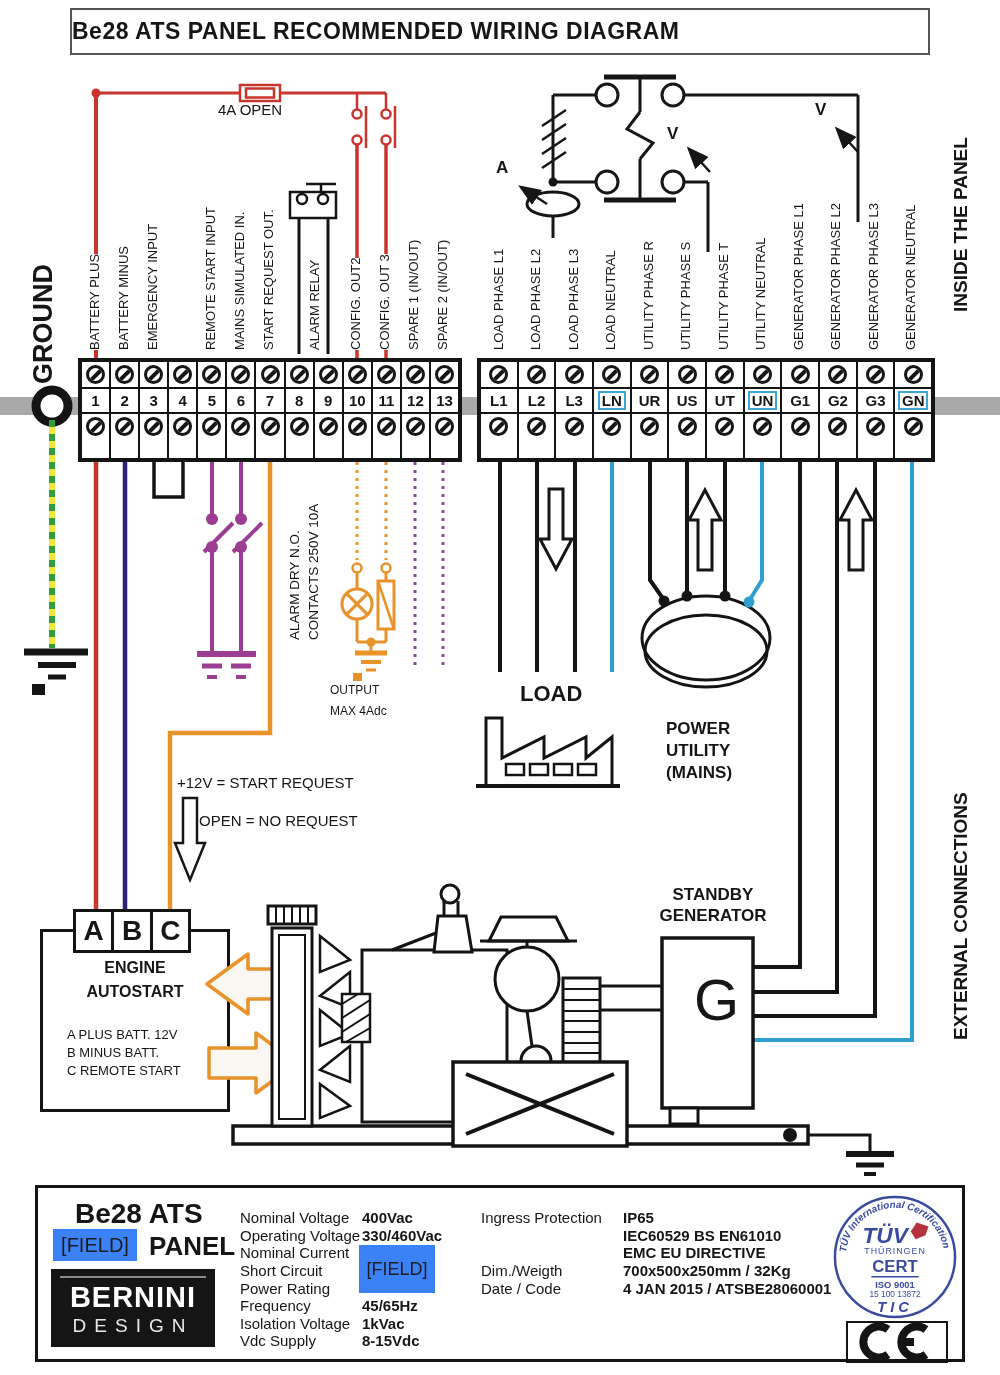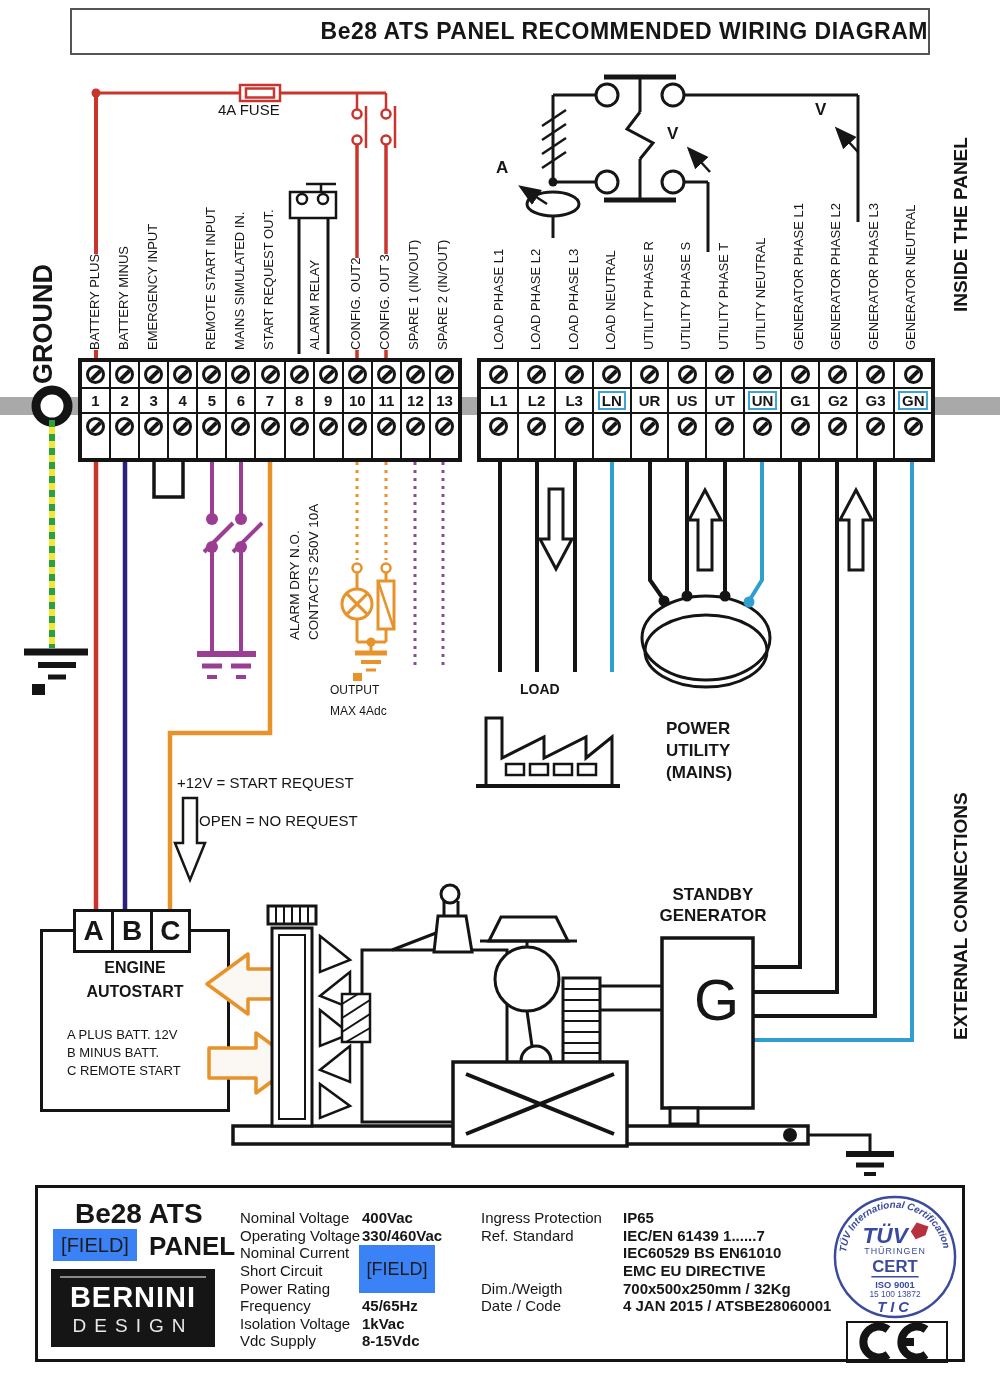--- a/index.html
+++ b/index.html
@@ -1,20 +1,20 @@
 <!DOCTYPE html>
 <html><head>
 <meta charset="utf-8">
 <style>
   html,body{margin:0;padding:0;background:#fff;}
   .stage{position:relative;width:1000px;height:1375px;background:#fff;overflow:hidden;
          font-family:"Liberation Sans","DejaVu Sans",sans-serif;color:#161616;}
   
   .title-box{position:absolute;left:70px;top:8px;width:860px;height:47px;border:2px solid #555;
-             display:flex;align-items:center;justify-content:flex-end;box-sizing:border-box;}
+             display:flex;align-items:center;justify-content:flex-start;box-sizing:border-box;}
   .title-box span{font-size:23px;font-weight:bold;letter-spacing:.5px;}
   
   .tblock{position:absolute;top:358px;height:104px;border:4px solid #141414;background:#fff;
           display:flex;box-sizing:border-box;z-index:3;}
   .tcell{flex:1;border-right:2.5px solid #141414;display:flex;flex-direction:column;align-items:center;box-sizing:border-box;}
   .tcell:last-child{border-right:none;}
   .screw{width:19px;height:19px;border:3px solid #161616;border-radius:50%;margin-top:3px;position:relative;box-sizing:border-box;overflow:hidden;}
   .screw::before{content:'';position:absolute;left:-2px;top:5px;width:18px;height:3.5px;background:#161616;transform:rotate(-45deg);}
   .tnum{height:27px;width:100%;border-top:2.5px solid #141414;border-bottom:2.5px solid #141414;margin-top:3px;
         display:flex;align-items:center;justify-content:center;font-size:15px;font-weight:bold;box-sizing:border-box;}
@@ -507,27 +507,27 @@
       <g fill="none">
         <circle cx="790" cy="1135" r="5.5" fill="#141414"></circle>
         <polyline points="808,1135 870,1135 870,1152"></polyline>
         <line x1="846" y1="1154" x2="894" y2="1154" stroke-width="6"></line>
         <line x1="856" y1="1165" x2="884" y2="1165" stroke-width="5"></line>
         <line x1="864" y1="1174" x2="876" y2="1174" stroke-width="4"></line>
       </g>
     </g>
   </svg>
 
-  <div class="txt" style="left:218px;top:101px;">4A FUSE</div>
+  <div class="txt" style="left:218px;top:101px;">4A OPEN</div>
   <div class="txt b" style="left:496px;top:158px;font-size:17px;">A</div>
   <div class="txt b" style="left:667px;top:124px;font-size:17px;">V</div>
   <div class="txt b" style="left:815px;top:100px;font-size:17px;">V</div>
   <div class="txt" style="left:330px;top:680px;font-size:12px;line-height:21px;">OUTPUT
 MAX 4Adc</div>
-  <div class="txt b" style="left:520px;top:681px;font-size:14px;">LOAD</div>
+  <div class="txt b" style="left:520px;top:681px;font-size:22px;">LOAD</div>
   <div class="txt b" style="left:666px;top:718px;font-size:17px;line-height:22px;">POWER
 UTILITY
 (MAINS)</div>
   <div class="txt b" style="left:651px;top:884px;width:124px;text-align:center;font-size:17px;line-height:21px;">STANDBY
 GENERATOR</div>
   <div class="txt" style="left:694px;top:966px;font-size:58px;z-index:6;">G</div>
   <div class="txt" style="left:177px;top:774px;">+12V  = START REQUEST</div>
   <div class="txt" style="left:199px;top:812px;">OPEN  = NO REQUEST</div>
   <div class="txt b" style="left:48px;top:956px;width:174px;text-align:center;font-size:16px;line-height:24px;">ENGINE
 AUTOSTART</div>
@@ -609,24 +609,20 @@
           <span class="sv">8-15Vdc</span>
         </div>
       </div>
     <div class="f-abs greenbox" style="left:321px;top:57px;width:76px;height:48px;font-size:18px;">[FIELD]</div>
     <div class="spec-col" id="specs-right" style="left:443px;top:21px;">
         <div class="spec-row">
           <span class="sl" style="width: 142px;">Ingress Protection</span>
           <span class="sv">IP65</span>
         </div>
         <div class="spec-row">
-          <span class="sl" style="width: 142px;">Ref. Standard</span>
-          <span class="sv">IEC/EN 61439 1......7</span>
-        </div>
-        <div class="spec-row">
           <span class="sl" style="width: 142px;"></span>
           <span class="sv">IEC60529 BS EN61010</span>
         </div>
         <div class="spec-row">
           <span class="sl" style="width: 142px;"></span>
           <span class="sv">EMC EU DIRECTIVE</span>
         </div>
         <div class="spec-row">
           <span class="sl" style="width: 142px;">Dim./Weigth</span>
           <span class="sv">700x500x250mm / 32Kg</span>

